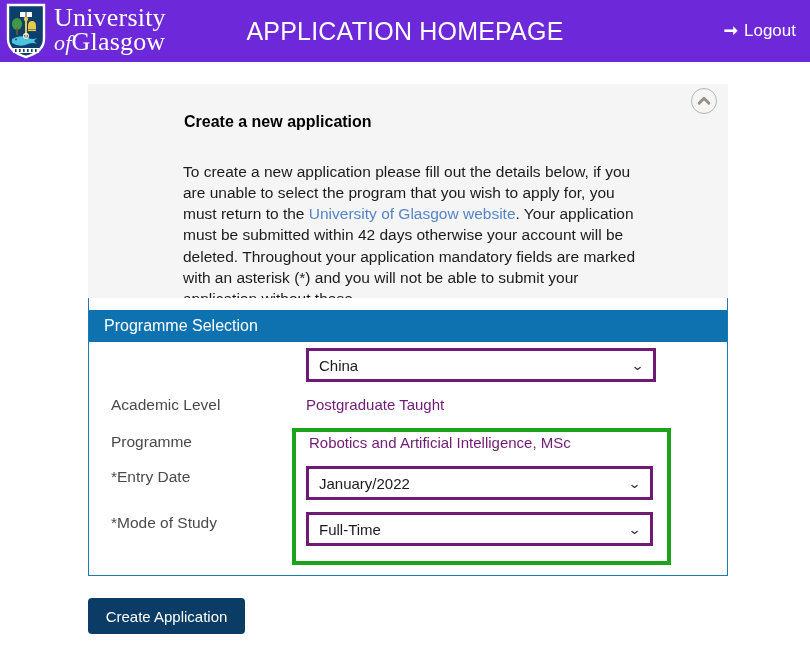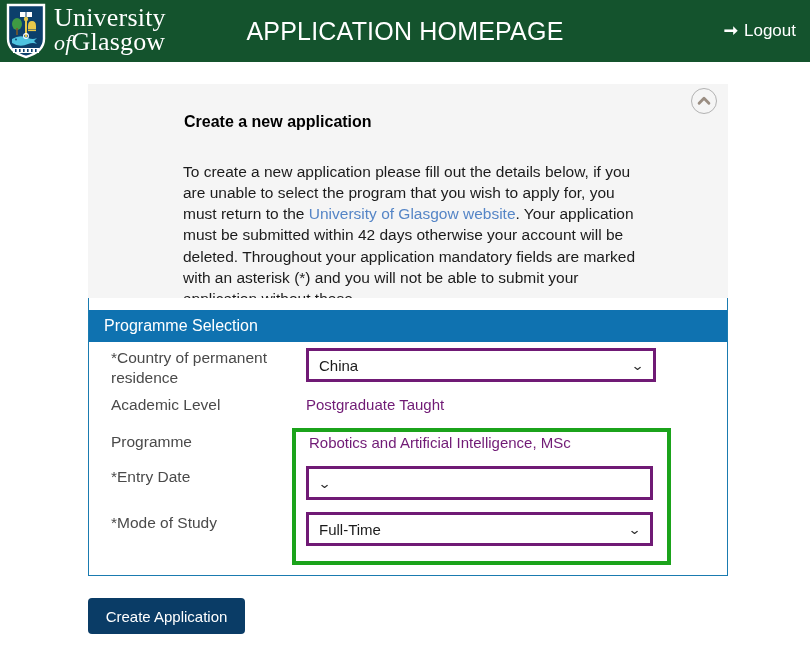--- a/index.html
+++ b/index.html
@@ -9,21 +9,21 @@
     background: #ffffff;
     font-family: "Liberation Sans", sans-serif;
     overflow: hidden;
   }
 
   
   #site-header {
     position: absolute;
     left: 0; top: 0;
     width: 810px; height: 62px;
-    background: #14532d;
+    background: #6d28d9;
   }
   #brand-logo {
     position: absolute;
     left: 6px; top: 2px;
     height: 58px;
     display: flex;
     align-items: center;
     gap: 8px;
   }
   #crest {
@@ -244,34 +244,34 @@
 
   <div id="intro-heading">Create a new application</div>
 
   <p id="intro-paragraph"><span>To create a new application please fill out the details below, if you are unable to select the program that you wish to apply for, you must return to the </span><a class="inline-link">University of Glasgow website</a><span>. Your application must be submitted within 42 days otherwise your account will be deleted.  Throughout your application mandatory fields are marked with an asterisk (*) and you will not be able  to submit your application without these.</span></p>
 </div>
 
 <div id="form-card">
 
   <div id="section-header">Programme Selection</div>
 
-  <div class="field-label" style="left:22px; top:50px;">*Country of permanent residence</div>
   <div class="ui-select" style="left:217px; top:50px; width:350px;">
     <span class="sel-value">China</span>
     <span class="caret">⌄</span>
   </div>
 
   <div class="field-label" style="left:22px; top:97px;">Academic Level</div>
   <div class="field-static" style="left:217px; top:98px;">Postgraduate Taught</div>
 
   <div class="field-label" style="left:22px; top:134px;">Programme</div>
   <div class="field-static" style="left:220px; top:136px;">Robotics and Artificial Intelligence, MSc</div>
 
   <div class="field-label" style="left:22px; top:169px;">*Entry Date</div>
   <div class="ui-select" style="left:217px; top:168px; width:347px;">
+    <span class="sel-value">January/2022</span>
     <span class="caret">⌄</span>
   </div>
 
   <div class="field-label" style="left:22px; top:215px;">*Mode of Study</div>
   <div class="ui-select" style="left:217px; top:214px; width:347px;">
     <span class="sel-value">Full-Time</span>
     <span class="caret">⌄</span>
   </div>
 
   <div id="highlight-box"></div>

